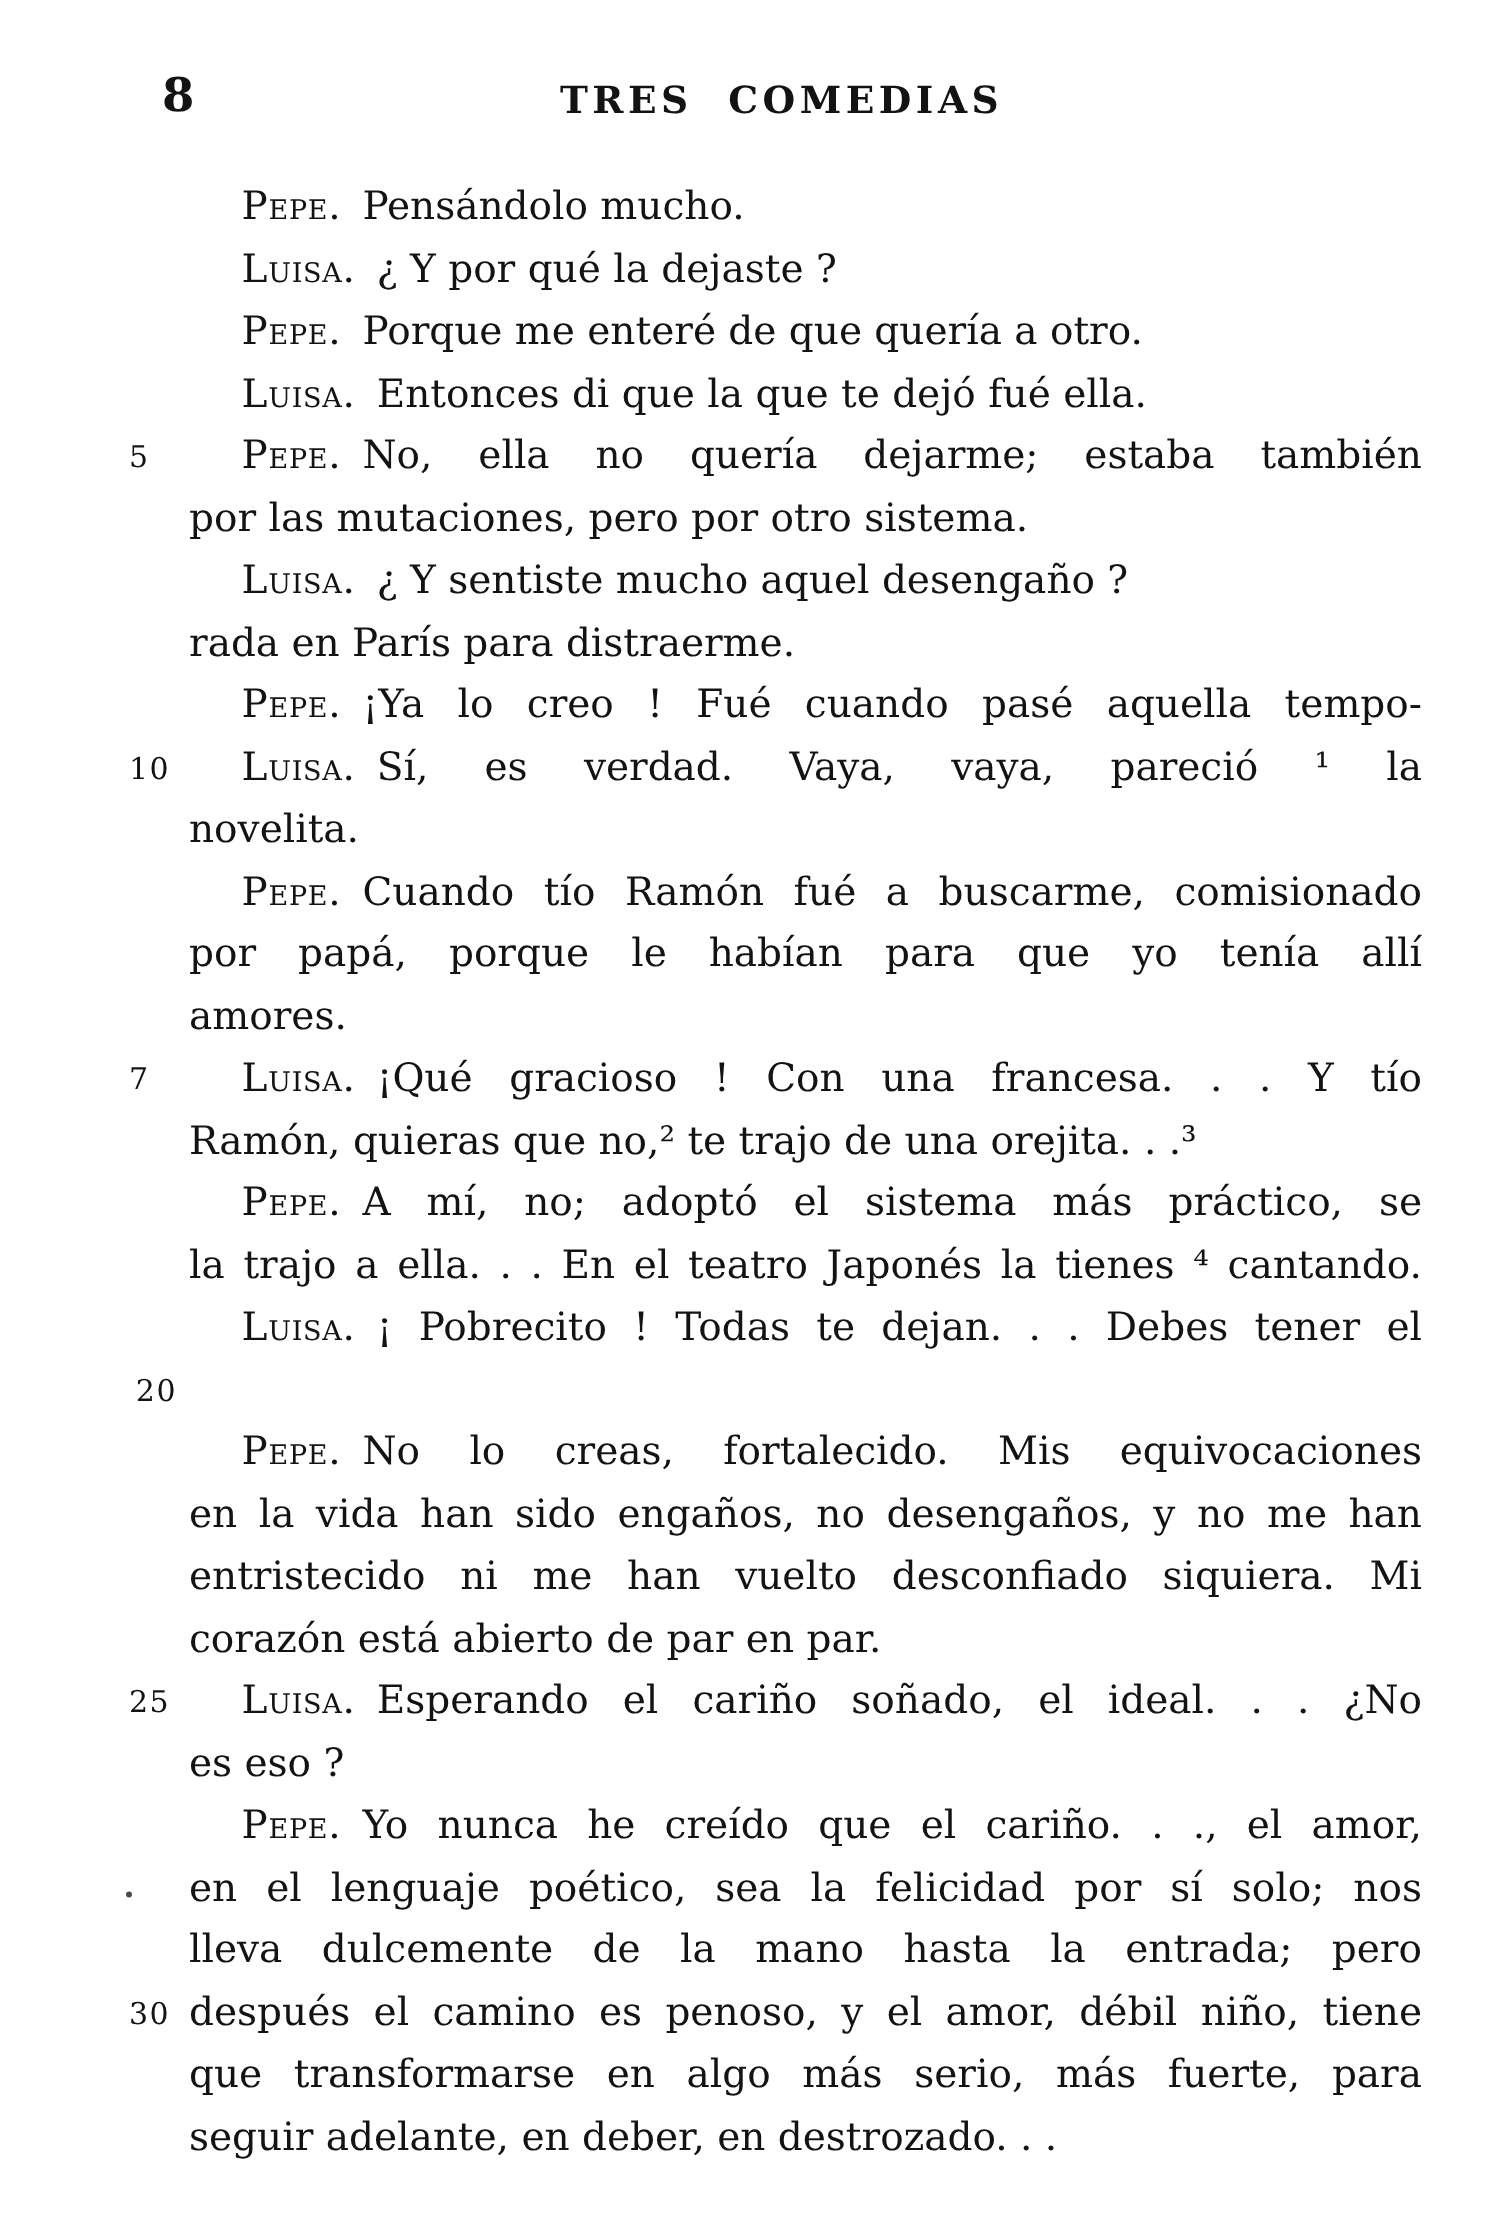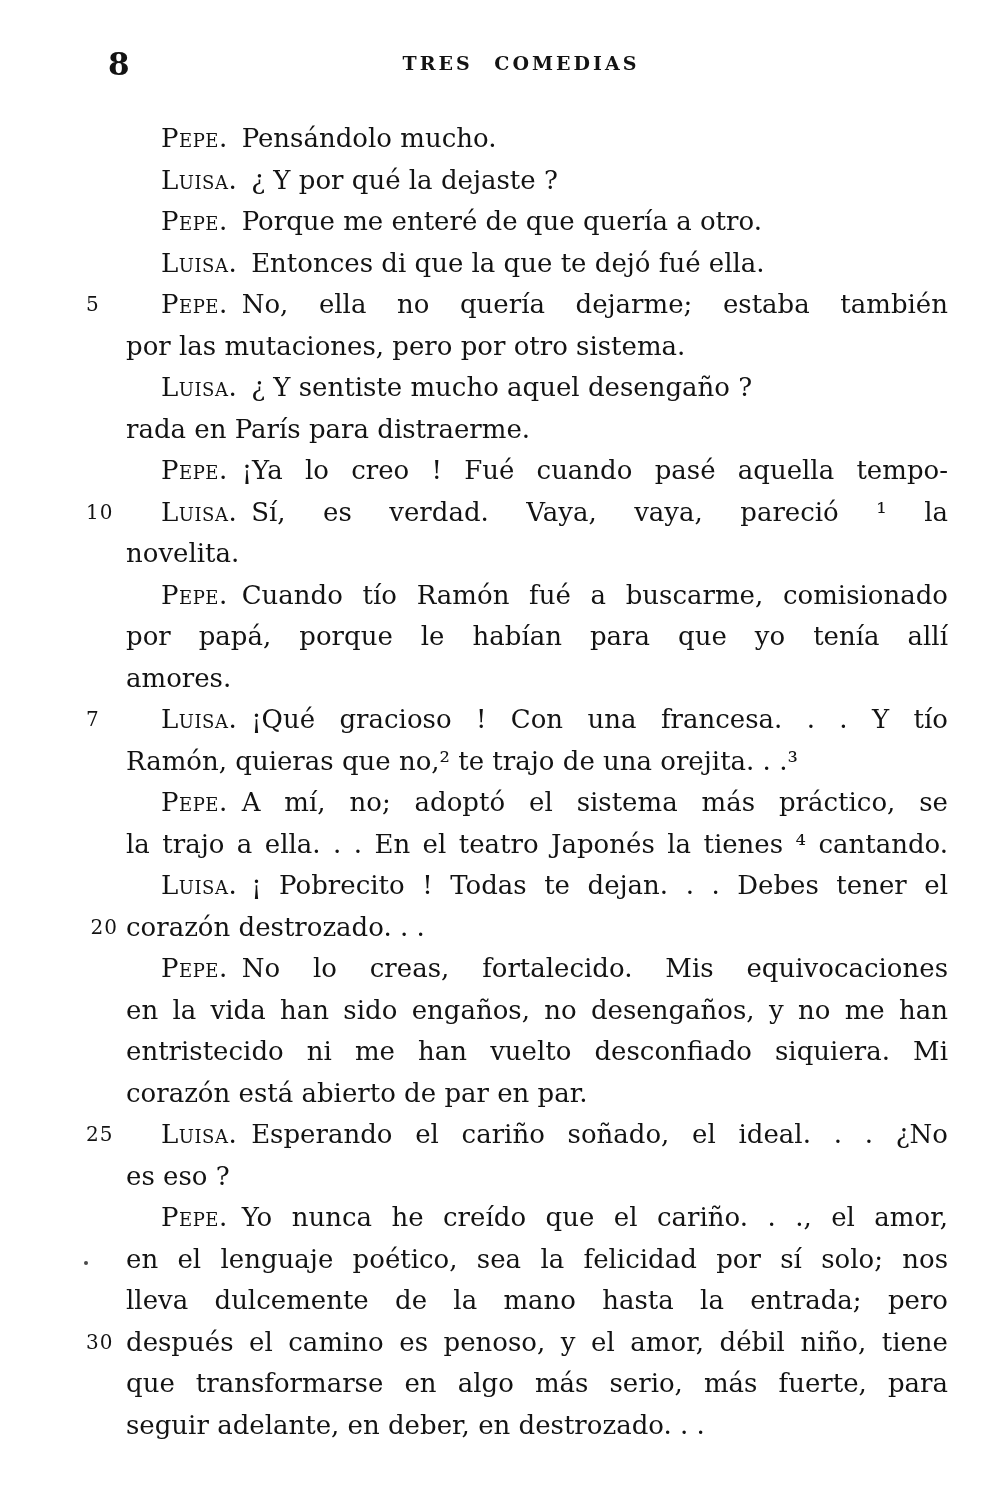--- a/index.html
+++ b/index.html
@@ -23,21 +23,21 @@
     font-size: 31px;
     font-weight: bold;
     letter-spacing: 1px;
   }
   .running-title {
     position: absolute;
     left: 110px;
     top: 52px;
     width: 822px;
     text-align: center;
-    font-size: 19px;
+    font-size: 25px;
     font-weight: bold;
     letter-spacing: 3px;
     word-spacing: 12px;
   }
   .text-block {
     position: absolute;
     left: 126px;
     top: 118px;
     width: 822px;
     font-size: 26px;
@@ -97,21 +97,21 @@
       <div class="line just ind"><span class="num">10</span><span class="sp">Luisa.</span><span class="t">Sí, es verdad. Vaya, vaya, pareció ¹ la</span></div>
       <div class="line"><span class="t">novelita.</span></div>
       <div class="line just ind"><span class="sp">Pepe.</span><span class="t">Cuando tío Ramón fué a buscarme, comisionado</span></div>
       <div class="line just"><span class="t">por papá, porque le habían para que yo tenía allí</span></div>
       <div class="line"><span class="t">amores.</span></div>
       <div class="line just ind"><span class="num">7</span><span class="sp">Luisa.</span><span class="t">¡Qué gracioso ! Con una francesa. . . Y tío</span></div>
       <div class="line"><span class="t">Ramón, quieras que no,² te trajo de una orejita. . .³</span></div>
       <div class="line just ind"><span class="sp">Pepe.</span><span class="t">A mí, no; adoptó el sistema más práctico, se</span></div>
       <div class="line just"><span class="t">la trajo a ella. . . En el teatro Japonés la tienes ⁴ cantando.</span></div>
       <div class="line just ind"><span class="sp">Luisa.</span><span class="t">¡ Pobrecito ! Todas te dejan. . . Debes tener el</span></div>
-      <div class="line"><span class="num">20</span><span class="t">corazón destrozado. . .</span></div>
+      <div class="line"><span class="num">20</span></div>
       <div class="line just ind"><span class="sp">Pepe.</span><span class="t">No lo creas, fortalecido. Mis equivocaciones</span></div>
       <div class="line just"><span class="t">en la vida han sido engaños, no desengaños, y no me han</span></div>
       <div class="line just"><span class="t">entristecido ni me han vuelto desconfiado siquiera. Mi</span></div>
       <div class="line"><span class="t">corazón está abierto de par en par.</span></div>
       <div class="line just ind"><span class="num">25</span><span class="sp">Luisa.</span><span class="t">Esperando el cariño soñado, el ideal. . . ¿No</span></div>
       <div class="line"><span class="t">es eso ?</span></div>
       <div class="line just ind"><span class="sp">Pepe.</span><span class="t">Yo nunca he creído que el cariño. . ., el amor,</span></div>
       <div class="line just"><span class="mdot"></span><span class="t">en el lenguaje poético, sea la felicidad por sí solo; nos</span></div>
       <div class="line just"><span class="t">lleva dulcemente de la mano hasta la entrada; pero</span></div>
       <div class="line just"><span class="num">30</span><span class="t">después el camino es penoso, y el amor, débil niño, tiene</span></div>

